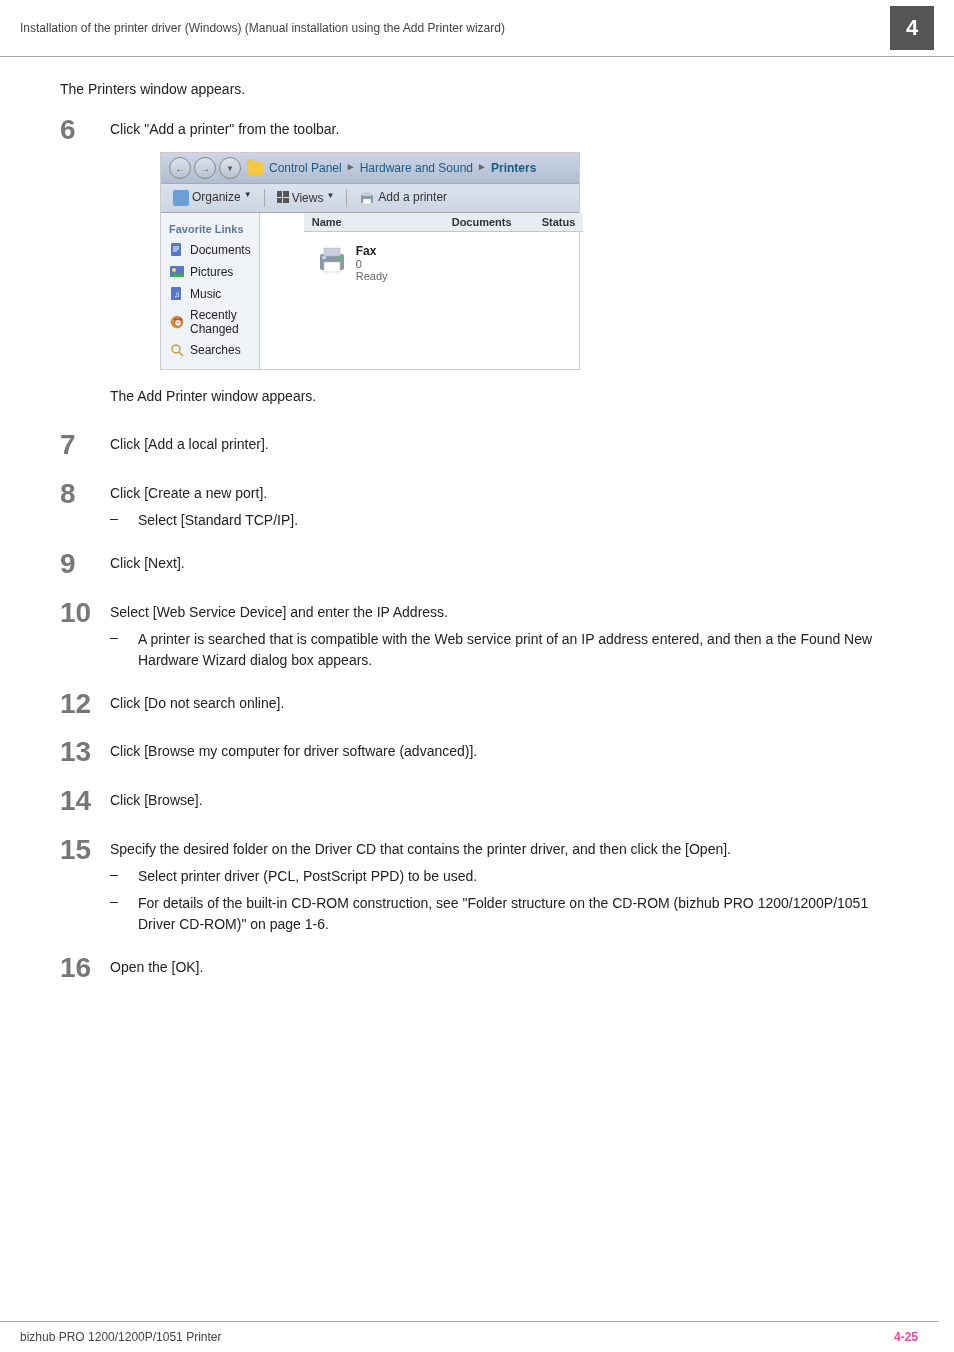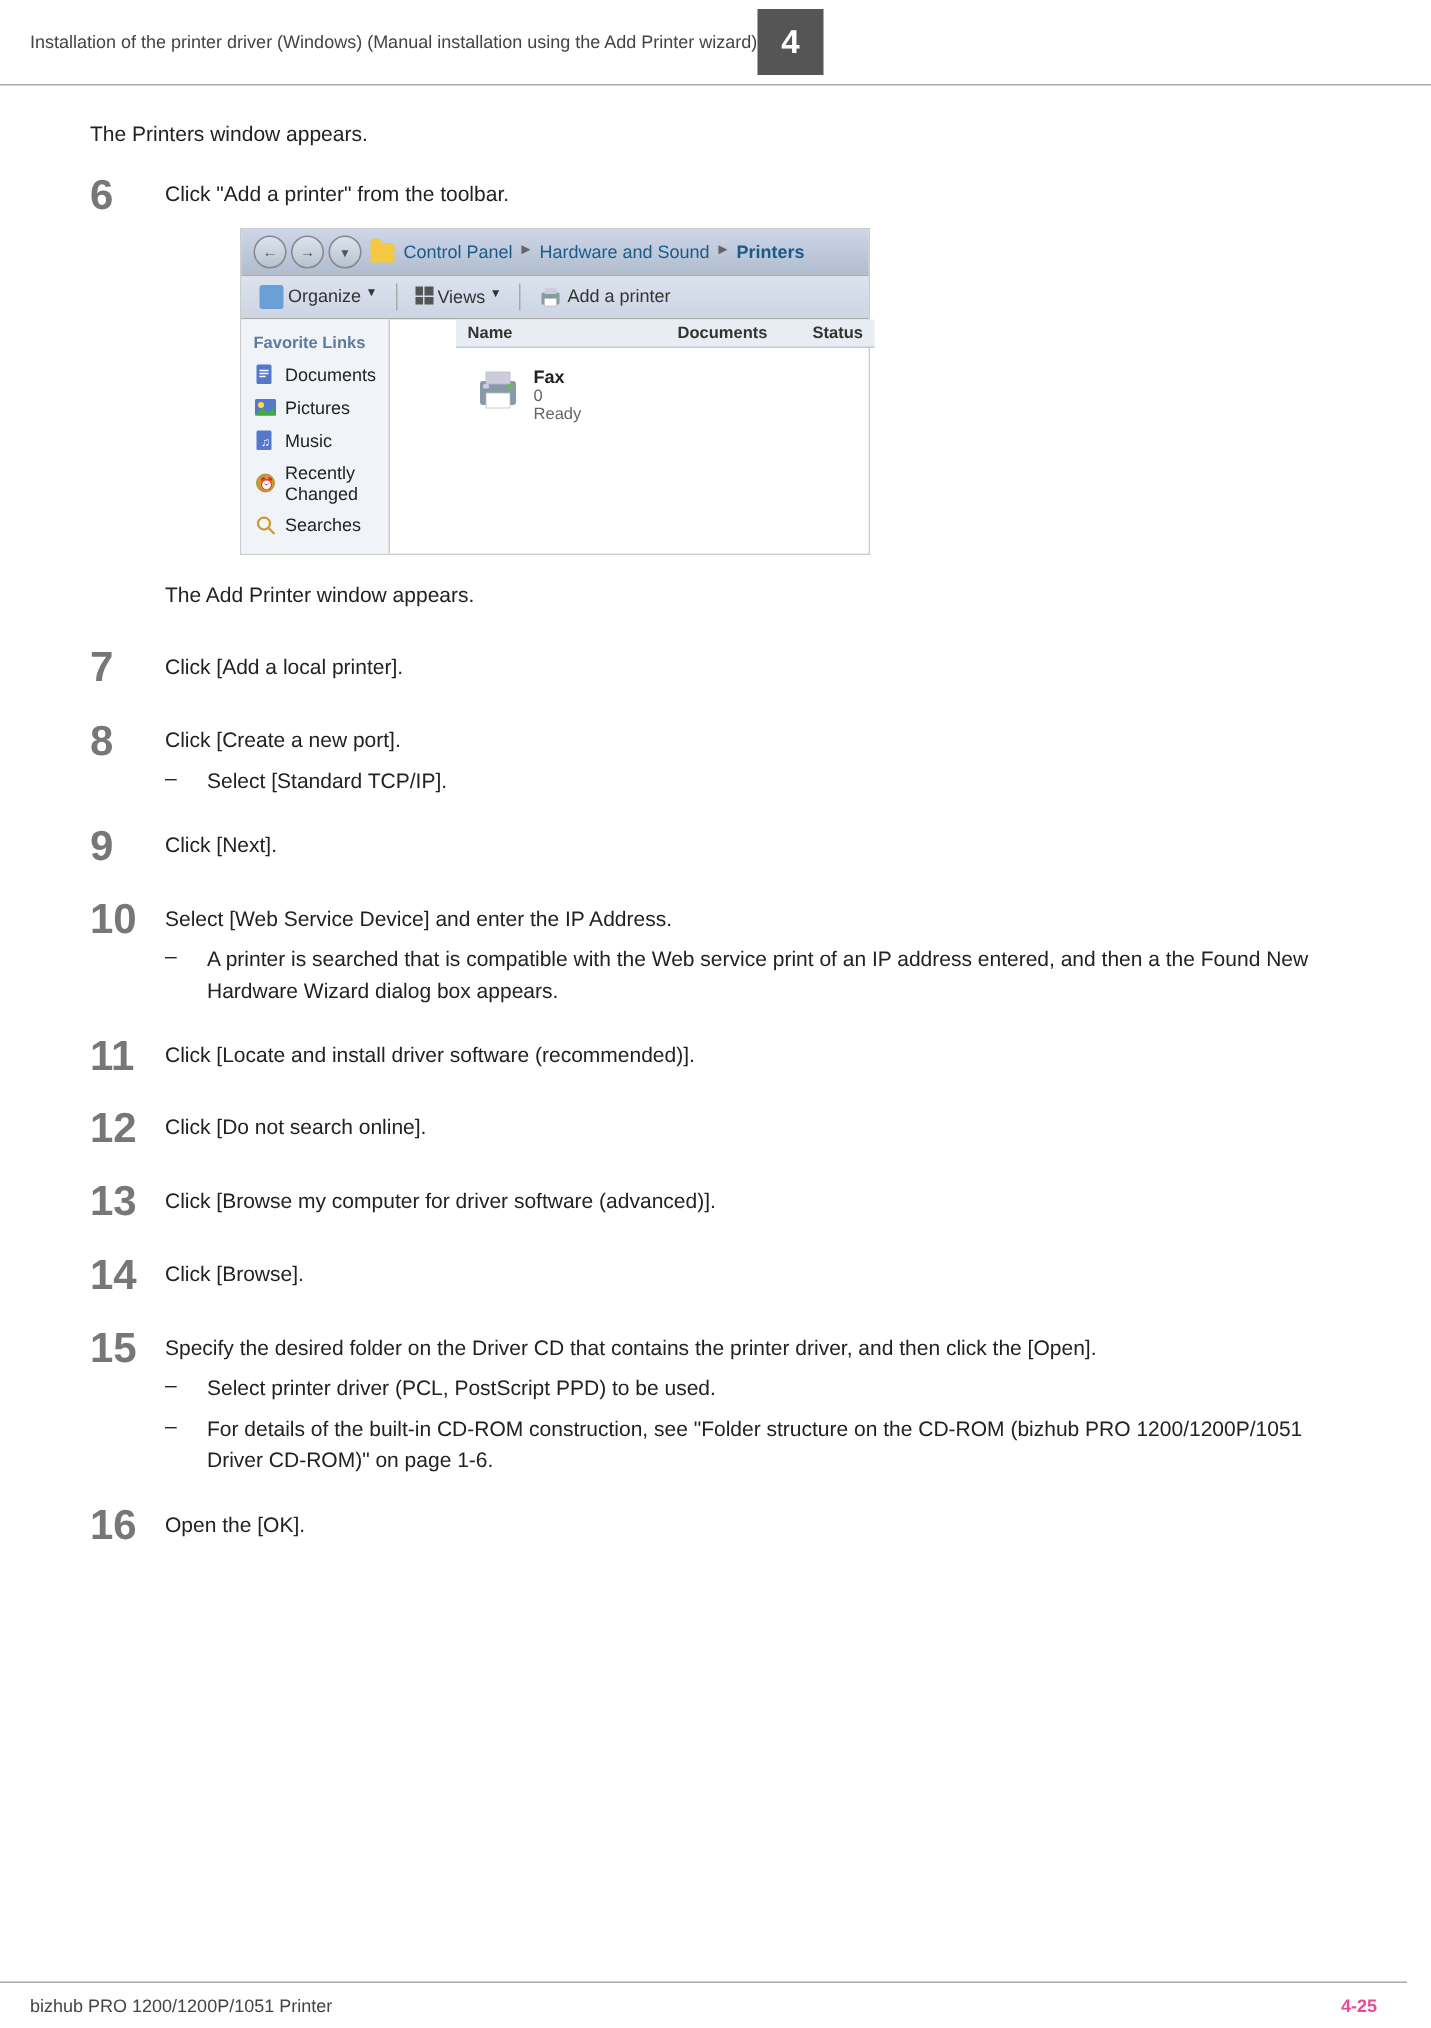--- a/index.html
+++ b/index.html
@@ -10,20 +10,21 @@
       background: #fff;
       width: 954px;
       min-height: 1352px;
       position: relative;
     }
 
     
     .top-header {
       display: flex;
       align-items: center;
+      justify-content: space-between;
       border-bottom: 1px solid #aaa;
       padding: 6px 20px 6px 20px;
     }
     .top-header-title {
       font-size: 12px;
       color: #444;
     }
     .page-number-box {
       background: #555;
       color: #fff;
@@ -498,26 +499,20 @@
     <div class="step-number">10</div>
     <div class="step-content">
       <div class="step-text">Select [Web Service Device] and enter the IP Address.</div>
       <div class="sub-bullet">
         <span class="sub-dash">–</span>
         <span class="sub-text">A printer is searched that is compatible with the Web service print of an IP address entered, and then a the Found New Hardware Wizard dialog box appears.</span>
       </div>
     </div>
   </div>
 
-  <div class="step">
-    <div class="step-number">11</div>
-    <div class="step-content">
-      <div class="step-text">Click [Locate and install driver software (recommended)].</div>
-    </div>
-  </div>
 
   <div class="step">
     <div class="step-number">12</div>
     <div class="step-content">
       <div class="step-text">Click [Do not search online].</div>
     </div>
   </div>
 
   <div class="step">
     <div class="step-number">13</div>

